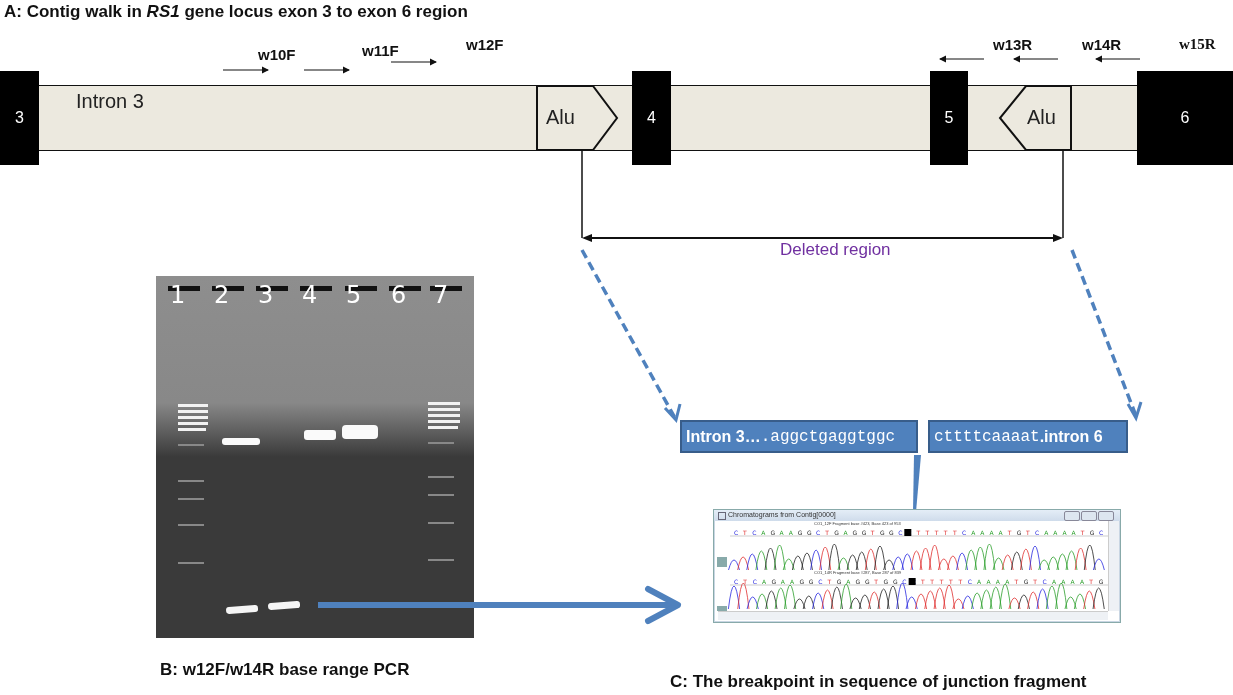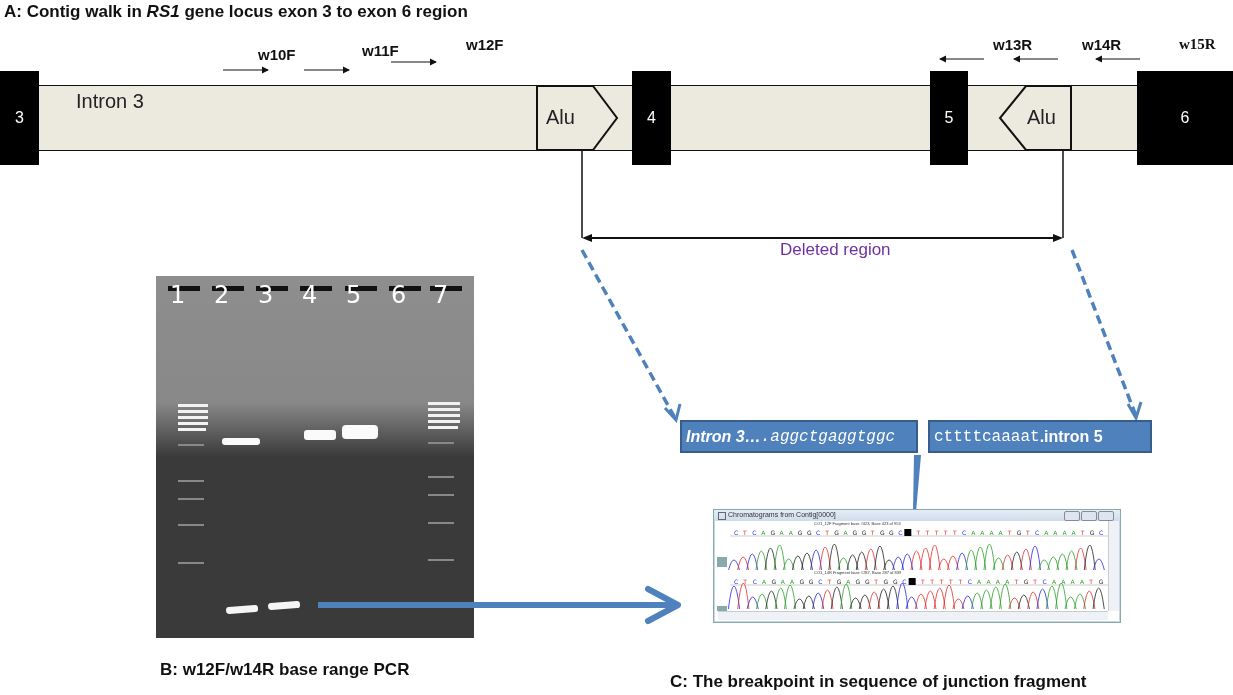--- a/index.html
+++ b/index.html
@@ -153,27 +153,27 @@
   <div class="abs lane-num" style="left:235px;top:5px;">6</div>
   <div class="abs lane-num" style="left:277px;top:5px;">7</div>
 </div>
 
 <svg class="abs" style="left:318px;top:600px;" width="160" height="12">
   <line x1="0" y1="5" x2="160" y2="5" stroke="#4f81bd" stroke-width="6"></line>
 </svg>
 
 <div class="abs caption" style="left:160px;top:660px;">B: w12F/w14R base range PCR</div>
 
-<div class="abs seq-box" style="left:680px;top:420px;width:238px;height:33px;font-style:italic;">
+<div class="abs seq-box" style="left:680px;top:420px;width:238px;height:33px;">
   <span class="bold">Intron 3…</span>
     <span class="mono">.aggctgaggtggc</span>
 </div>
-<div class="abs seq-box" style="left:928px;top:420px;width:224px;height:33px;">
+<div class="abs seq-box" style="left:928px;top:420px;width:200px;height:33px;">
   <span class="mono">cttttcaaaat</span>
-    <span class="bold">.intron 5</span>
+    <span class="bold">.intron 6</span>
 </div>
 
 <div class="abs chromo" style="left:713px;top:509px;width:406px;height:112px;">
   <div class="abs chromo-titlebar" style="left:0;top:0;width:406px;height:11px;">
     <span style="position:absolute;left:4px;top:2px;width:6px;height:6px;border:1px solid #667;"></span>
     <span style="position:absolute;left:14px;top:1px;">Chromatograms from Contig[0000]</span>
     <span class="win-btn" style="position:absolute;left:350px;top:1px;"></span>
     <span class="win-btn" style="position:absolute;left:367px;top:1px;"></span>
     <span class="win-btn" style="position:absolute;left:384px;top:1px;"></span>
   </div>

